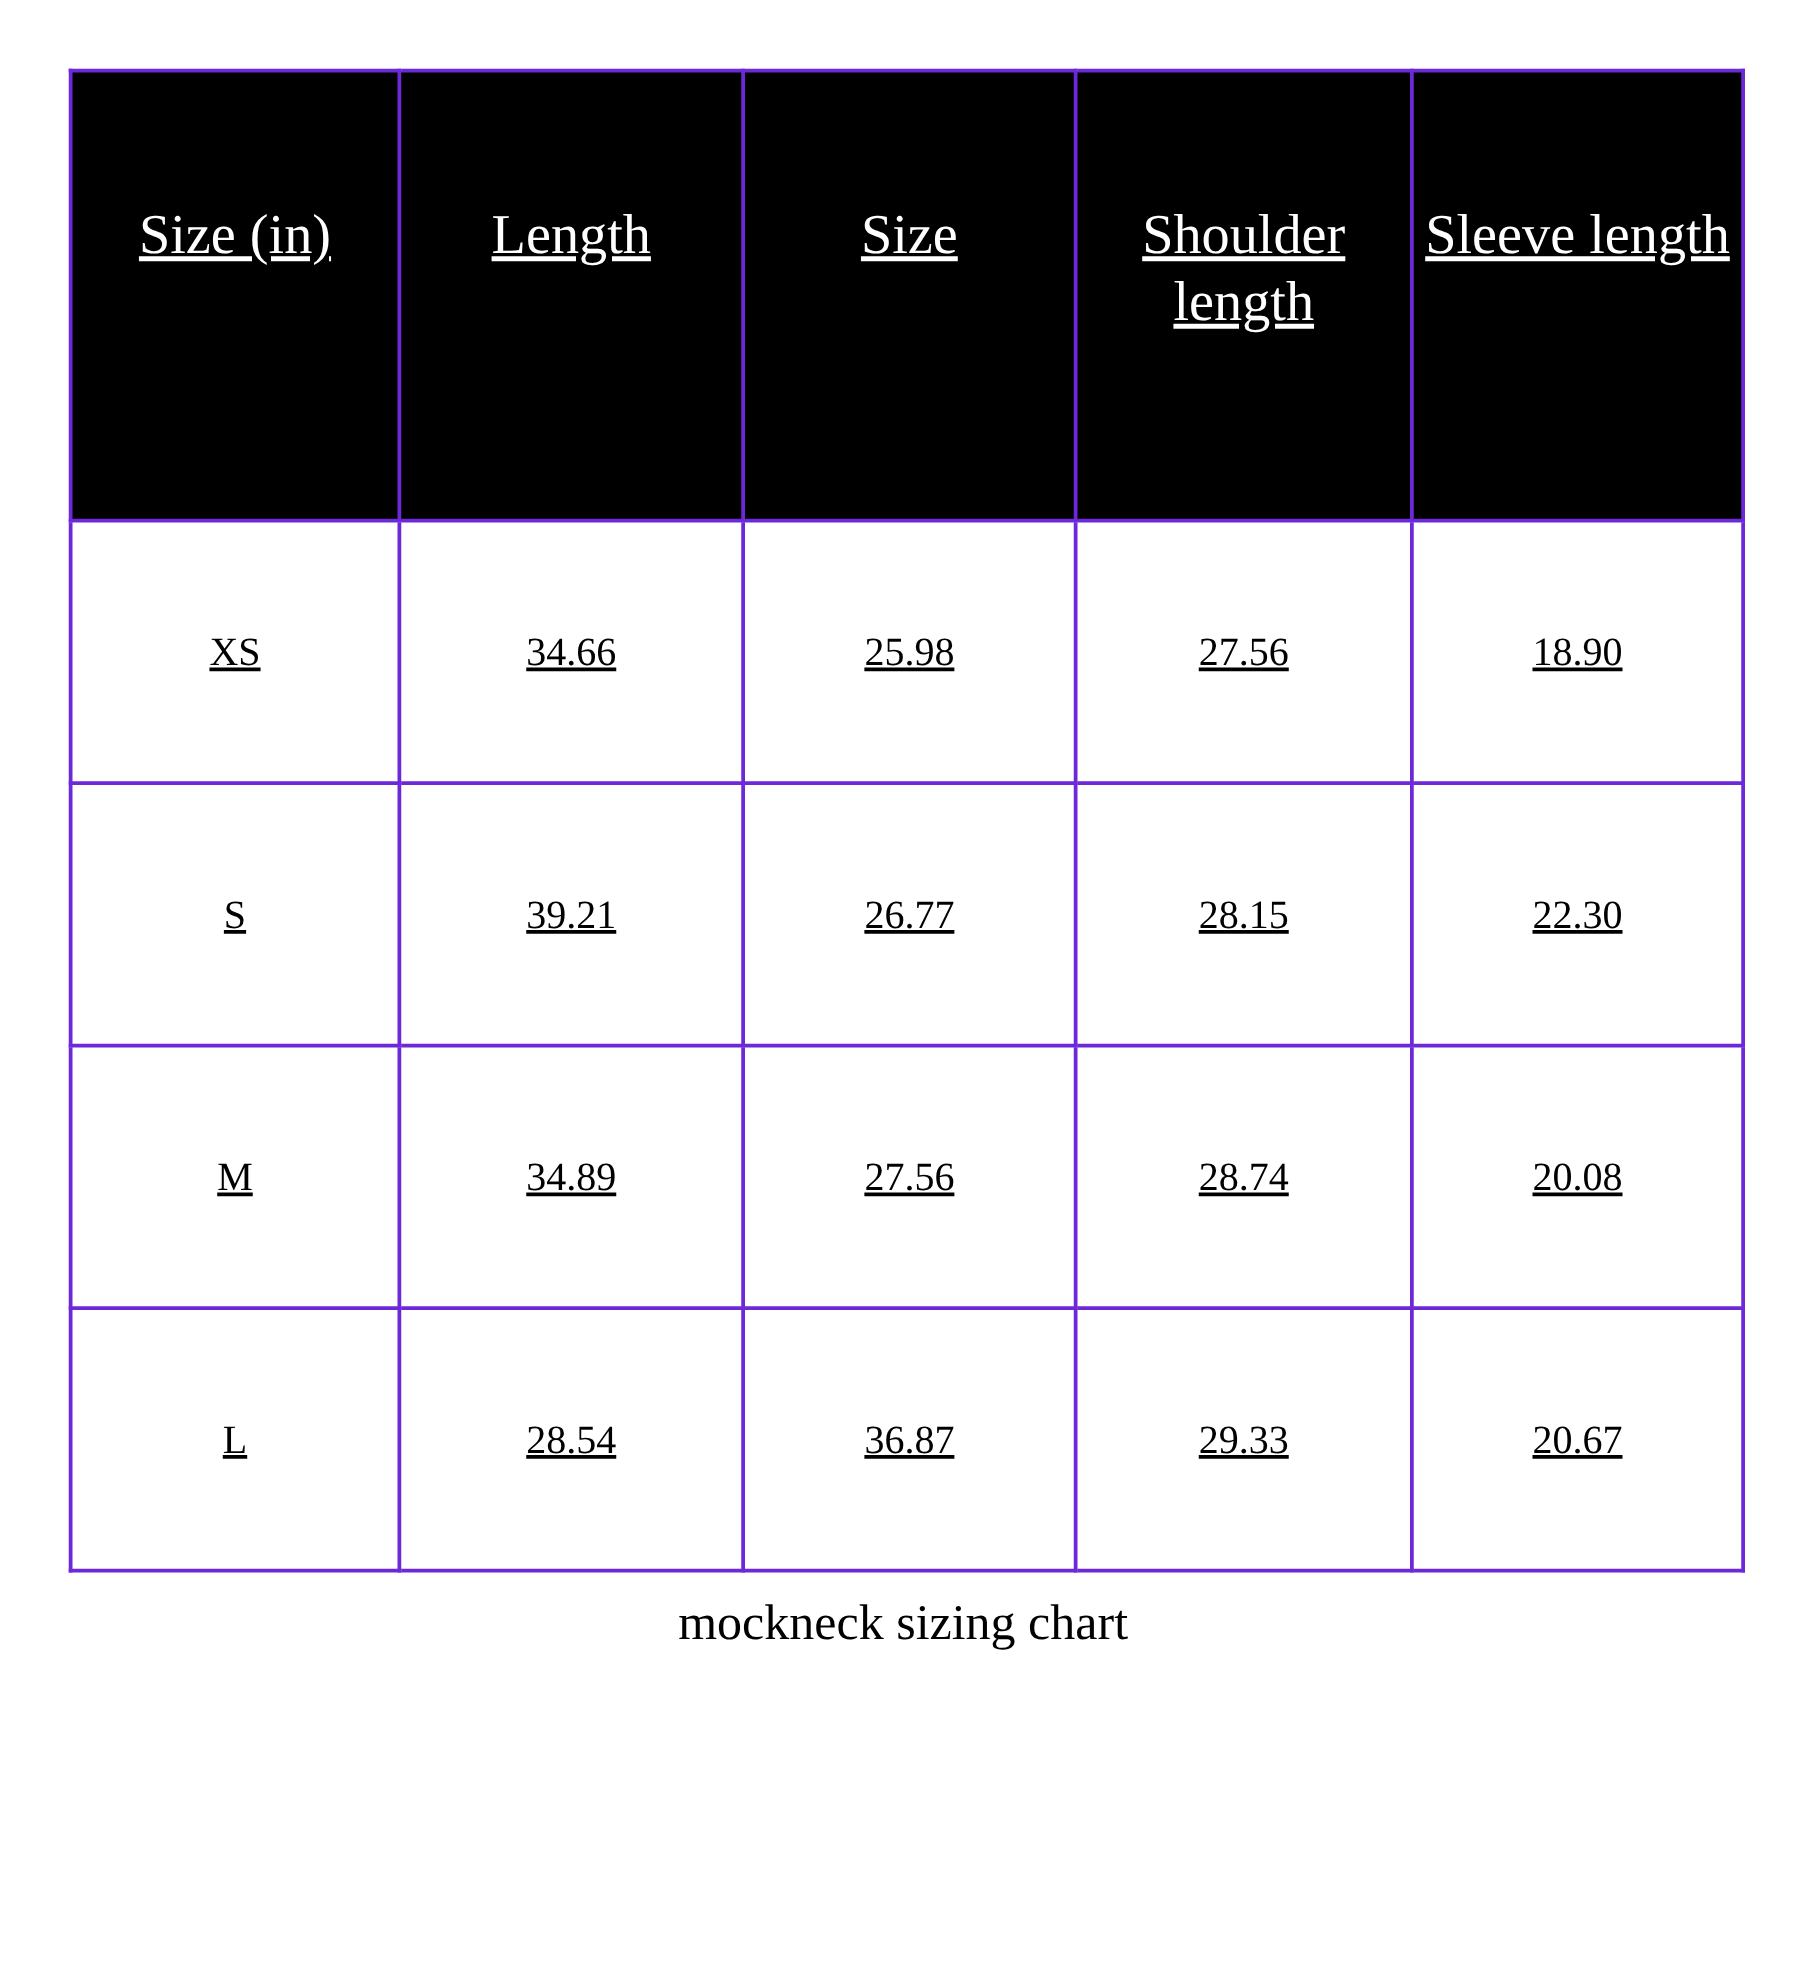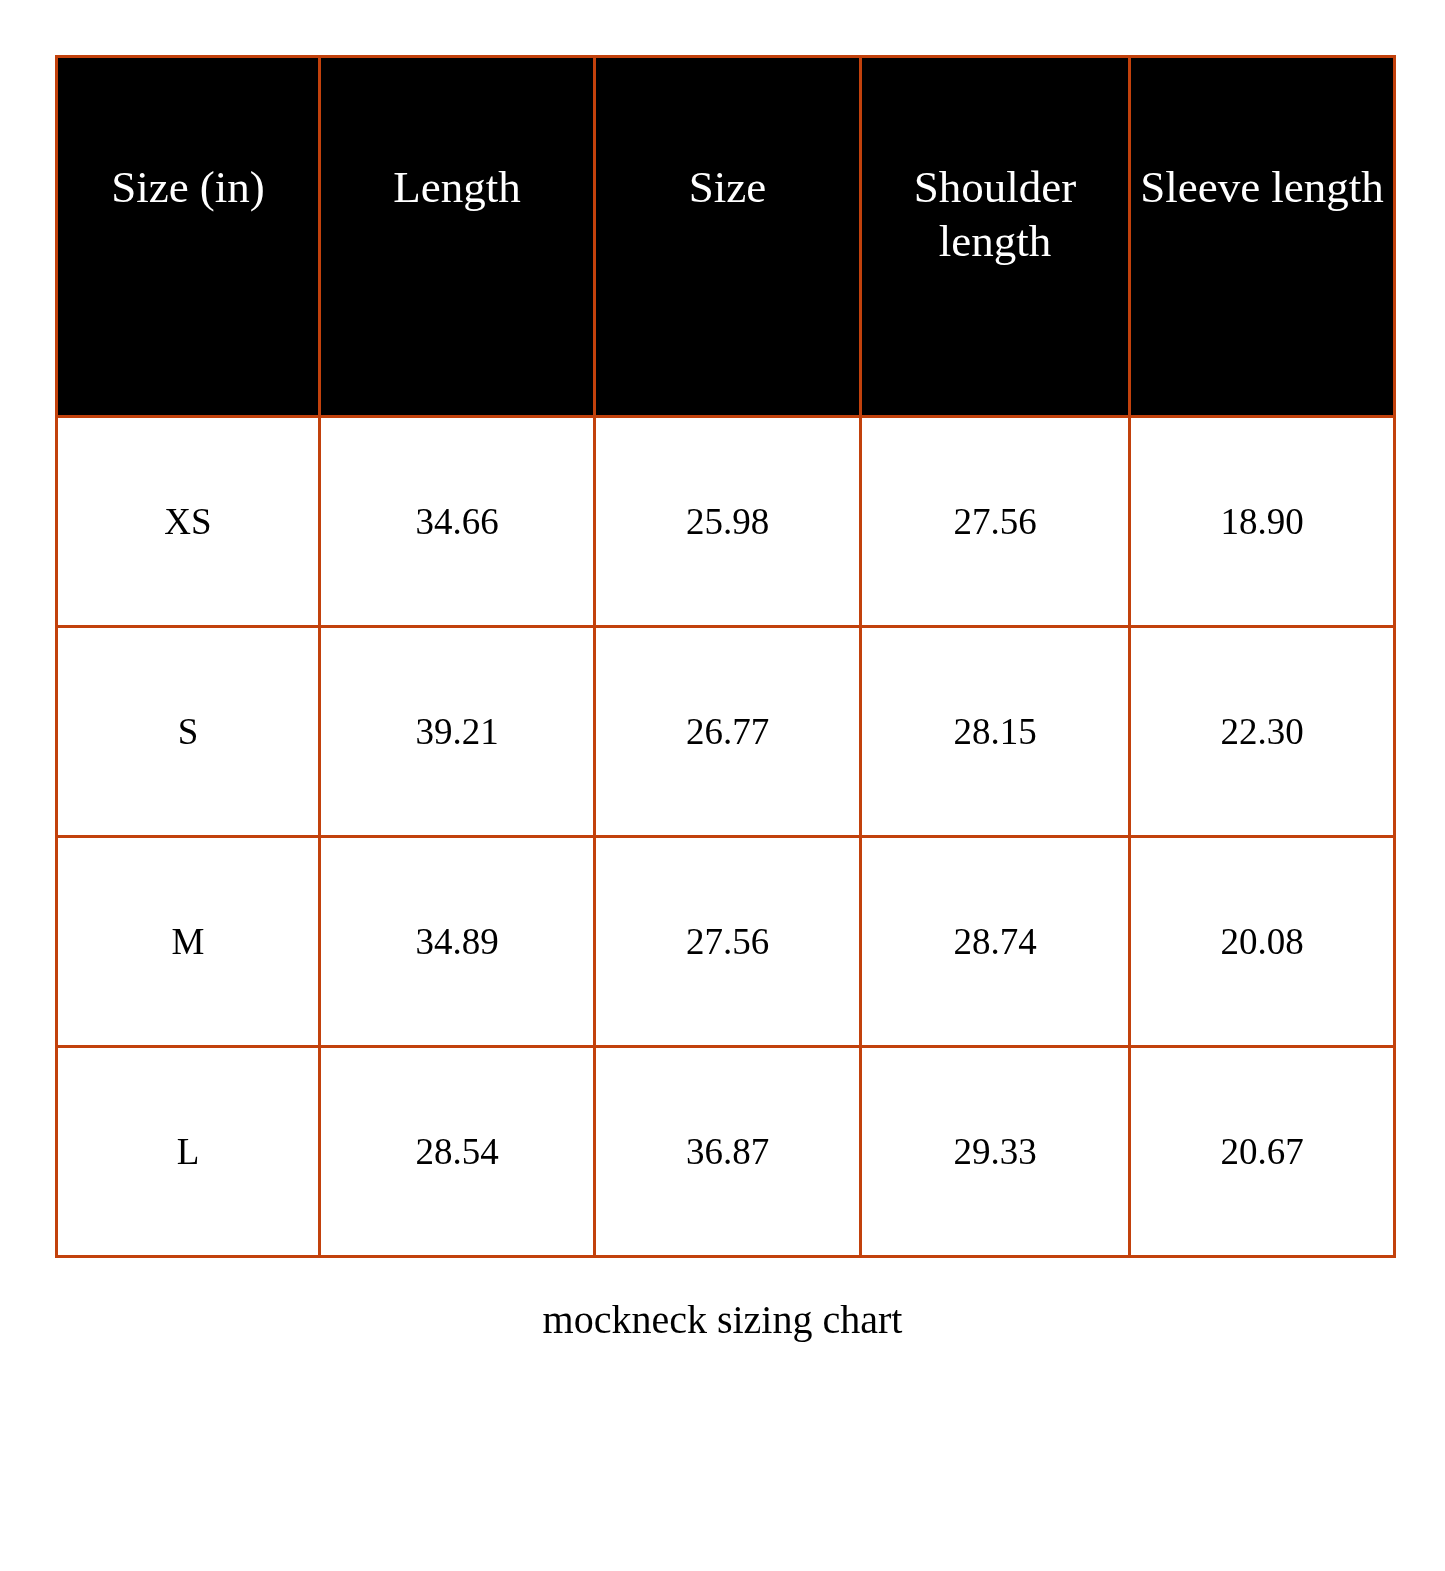--- a/index.html
+++ b/index.html
@@ -14,45 +14,46 @@
     color: #000000;
   }
   table.size-table {
     border-collapse: collapse;
     table-layout: fixed;
     width: 1338px;
     margin: 55px 0 0 55px;
   }
   table.size-table th,
   table.size-table td {
-    border: 3px solid #c2410c;
+    border: 3px solid #6d28d9;
     padding: 0;
     text-align: center;
+    text-decoration: underline;
   }
   table.size-table thead th {
     background: #000000;
     color: #ffffff;
     height: 255px;
     vertical-align: top;
     padding-top: 102px;
     font-weight: normal;
     font-size: 45px;
     line-height: 54px;
   }
   table.size-table tbody td {
     height: 207px;
     vertical-align: middle;
-    font-size: 37px;
+    font-size: 32px;
     background: #ffffff;
   }
   .footer-title {
     text-align: center;
     font-size: 40px;
     line-height: 48px;
-    margin-top: 38px;
+    margin-top: 16px;
   }
 </style>
 </head>
 <body>
 
 <table class="size-table">
   <colgroup>
     <col style="width:263px">
     <col style="width:275px">
     <col style="width:266px">

